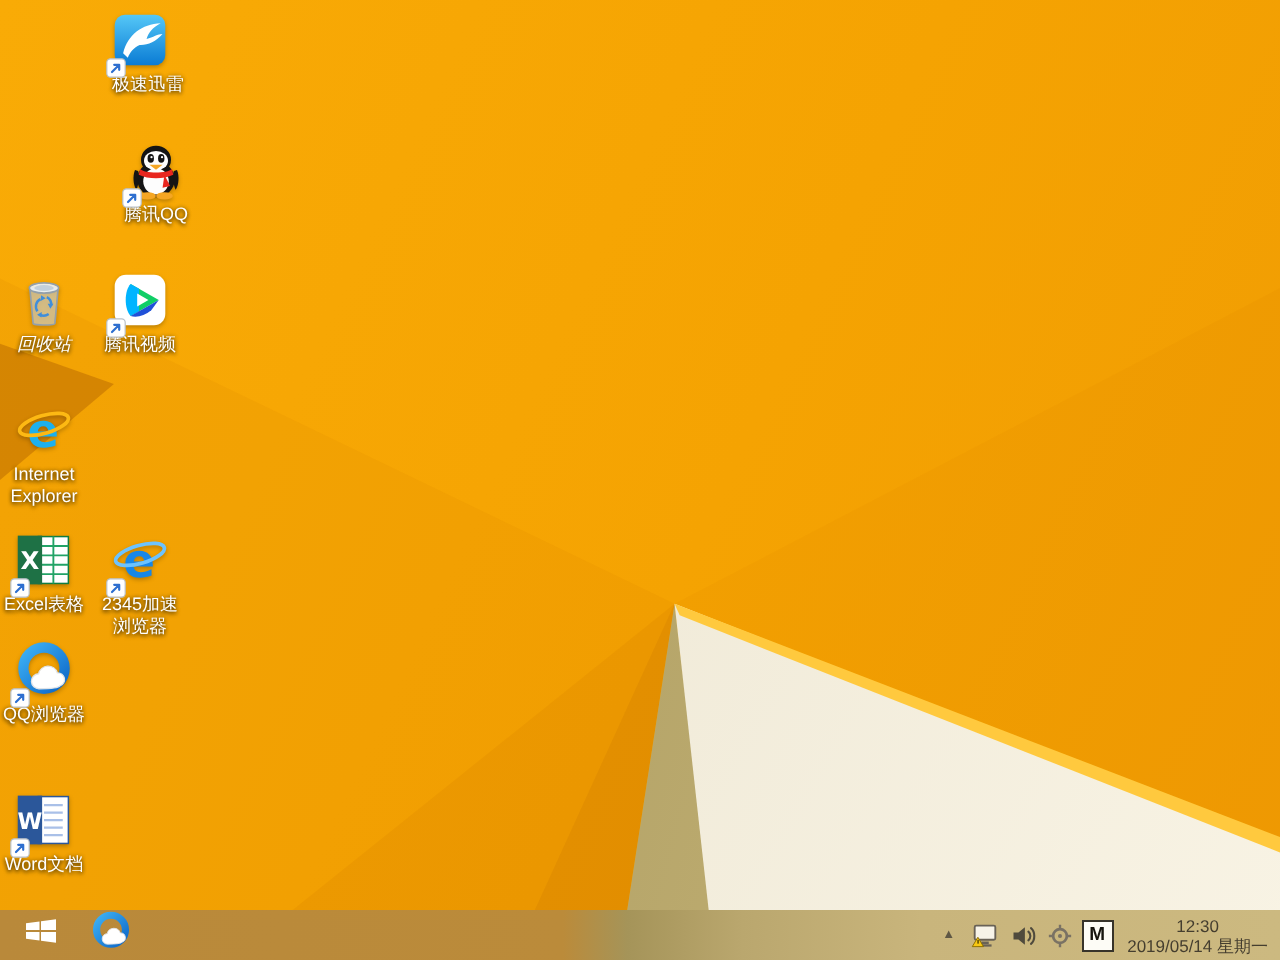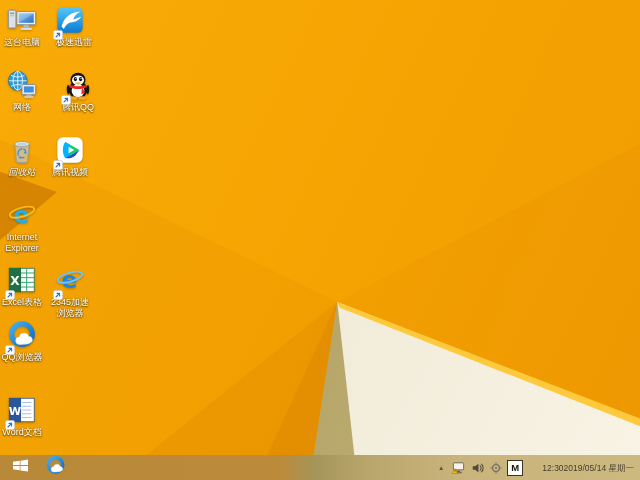--- a/index.html
+++ b/index.html
@@ -32,87 +32,56 @@
   .taskbar{position:absolute;left:0;bottom:0;width:640px;height:25px;display:flex;align-items:center;
     background:linear-gradient(90deg,#b9893a 0%,#bb8b3a 44%,#a59459 49%,#baa76e 58%,#c9b57c 72%,#ccb980 100%);}
   .start-btn{margin-left:9px;width:22px;height:25px;display:flex;align-items:center;justify-content:center;cursor:pointer;}
   .task-icon{margin-left:12px;width:24px;height:24px;display:flex;align-items:center;justify-content:center;cursor:pointer;}
   .task-icon svg{width:21px;height:21px;}
   .tray{margin-left:auto;display:flex;align-items:center;gap:5px;padding-right:4px;height:25px;}
   .chev{font-size:6.5px;color:#5f5744;padding:0 2px;cursor:pointer;}
   .tray-ic{display:flex;align-items:center;justify-content:center;cursor:pointer;}
   .ime{width:14px;height:14px;background:#fdfcf6;border:1.5px solid #37332a;color:#17150f;
        font-size:9.5px;font-weight:bold;line-height:13px;text-align:center;cursor:pointer;}
-  .clock{display:flex;align-items:center;justify-content:center;
-         font-size:8.5px;line-height:10px;color:#453e2f;cursor:pointer;padding:0 2px;margin-left:12px;}
+  .clock{display:flex;flex-direction:column;align-items:center;justify-content:center;
+         font-size:8.5px;line-height:10px;color:#453e2f;cursor:pointer;padding:0 2px;}
 </style>
 </head>
 <body>
 
 <div class="desktop">
 
   <div class="wallpaper">
     <div class="wp-base"></div>
     <div class="wp-fanA"></div>
     <div class="wp-fanB"></div>
     <div class="wp-fanC"></div>
     <div class="wp-topright"></div>
     <div class="wp-wedge"></div>
     <div class="wp-khaki"></div>
     <div class="wp-cream"></div>
     <div class="wp-hl"></div>
   </div>
 
   <div id="desktop-icons">
-      <div class="dicon" style="left: 0px; top: 5px;">
-        <div class="art"><svg class="main" viewBox="0 0 32 32">
-            <defs>
-              <linearGradient id="pcscr" x1="0" y1="0" x2="1" y2="1">
-                <stop offset="0" stop-color="#7cc0f0"></stop>
-                <stop offset="1" stop-color="#2e6fc2"></stop>
-              </linearGradient>
-            </defs>
-            <rect x="1.5" y="5.5" width="8" height="19" rx="1" fill="#dde2e8" stroke="#8b929c"></rect>
-            <rect x="3.2" y="8" width="4.6" height="1.8" fill="#98a0aa"></rect>
-            <rect x="3.2" y="11" width="4.6" height="1" fill="#b6bdc6"></rect>
-            <rect x="10.5" y="7" width="20" height="14" rx="1" fill="#eef1f4" stroke="#858c96"></rect>
-            <rect x="12.5" y="9" width="16" height="10" fill="url(#pcscr)"></rect>
-            <path d="M12.5 9 L28.5 9 L12.5 19 Z" fill="rgba(255,255,255,0.25)"></path>
-            <rect x="17.5" y="21" width="6" height="3.2" fill="#b0b7c0"></rect>
-            <rect x="14.5" y="24.2" width="12" height="2.4" rx="0.8" fill="#d6dbe1"></rect>
-          </svg></div>
-        <div class="lbl">这台电脑</div>
-      </div>
       <div class="dicon" style="left: 48px; top: 5px; text-align: right;">
         <div class="art"><svg class="main" viewBox="0 0 32 32">
             <defs>
               <linearGradient id="xlg" x1="0" y1="0" x2="0" y2="1">
                 <stop offset="0" stop-color="#55c7f7"></stop>
                 <stop offset="1" stop-color="#0a7bd4"></stop>
               </linearGradient>
             </defs>
             <rect x="2.5" y="2.5" width="27" height="27" rx="5.5" fill="url(#xlg)"></rect>
             <path d="M7 23 C9.5 13 17 7.5 27 7 C22.5 9.5 20.5 12 19.5 15.5 C23 14.5 25.5 12.8 28 12.8 C24.5 17 20 18.8 15.8 18.6 C12.8 20 10.5 22.5 9.5 25.5 Z" fill="#fff"></path>
           </svg><span class="sc-arrow"><svg viewBox="0 0 10 10">
               <rect x="0.4" y="0.4" width="9.2" height="9.2" rx="1.8" fill="#fff" stroke="#b9c0c7" stroke-width="0.6"></rect>
               <path d="M3 7 L6.6 3.4 M6.6 3.4 H4.1 M6.6 3.4 V5.9" stroke="#2e6fd0" stroke-width="1.1" fill="none" stroke-linecap="round"></path>
             </svg></span></div>
         <div class="lbl">极速迅雷</div>
-      </div>
-      <div class="dicon" style="left: 0px; top: 70px;">
-        <div class="art"><svg class="main" viewBox="0 0 32 32">
-            <circle cx="11.5" cy="11.5" r="10" fill="#2d9bd8" stroke="#1b6fa8" stroke-width="0.8"></circle>
-            <path d="M2 11.5 H21 M11.5 1.5 V21.5 M4.2 5.5 C8 8 15 8 18.8 5.5 M4.2 17.5 C8 15 15 15 18.8 17.5" stroke="rgba(255,255,255,0.85)" stroke-width="1" fill="none"></path>
-            <ellipse cx="11.5" cy="11.5" rx="5" ry="10" fill="none" stroke="rgba(255,255,255,0.85)" stroke-width="1"></ellipse>
-            <rect x="16" y="15.5" width="14.5" height="10.5" rx="1" fill="#eef1f4" stroke="#858c96"></rect>
-            <rect x="18" y="17.5" width="10.5" height="6.5" fill="#3f8edb"></rect>
-            <rect x="20.5" y="26" width="5.5" height="2" fill="#b0b7c0"></rect>
-            <rect x="18.5" y="28" width="9.5" height="1.6" fill="#d6dbe1"></rect>
-          </svg></div>
-        <div class="lbl">网络</div>
       </div>
       <div class="dicon" style="left: 56px; top: 70px;">
         <div class="art"><svg class="main" viewBox="0 0 32 32">
             <ellipse cx="16" cy="10.5" rx="8" ry="7.5" fill="#141414"></ellipse>
             <ellipse cx="16" cy="21" rx="10" ry="9.5" fill="#141414"></ellipse>
             <ellipse cx="16" cy="11" rx="6.4" ry="5.2" fill="#fdfdfd"></ellipse>
             <ellipse cx="16" cy="22" rx="6.8" ry="7" fill="#fdfdfd"></ellipse>
             <ellipse cx="13.2" cy="9.8" rx="1.7" ry="2.3" fill="#141414"></ellipse>
             <ellipse cx="18.8" cy="9.8" rx="1.7" ry="2.3" fill="#141414"></ellipse>
             <circle cx="13.6" cy="9.2" r="0.6" fill="#fff"></circle>

